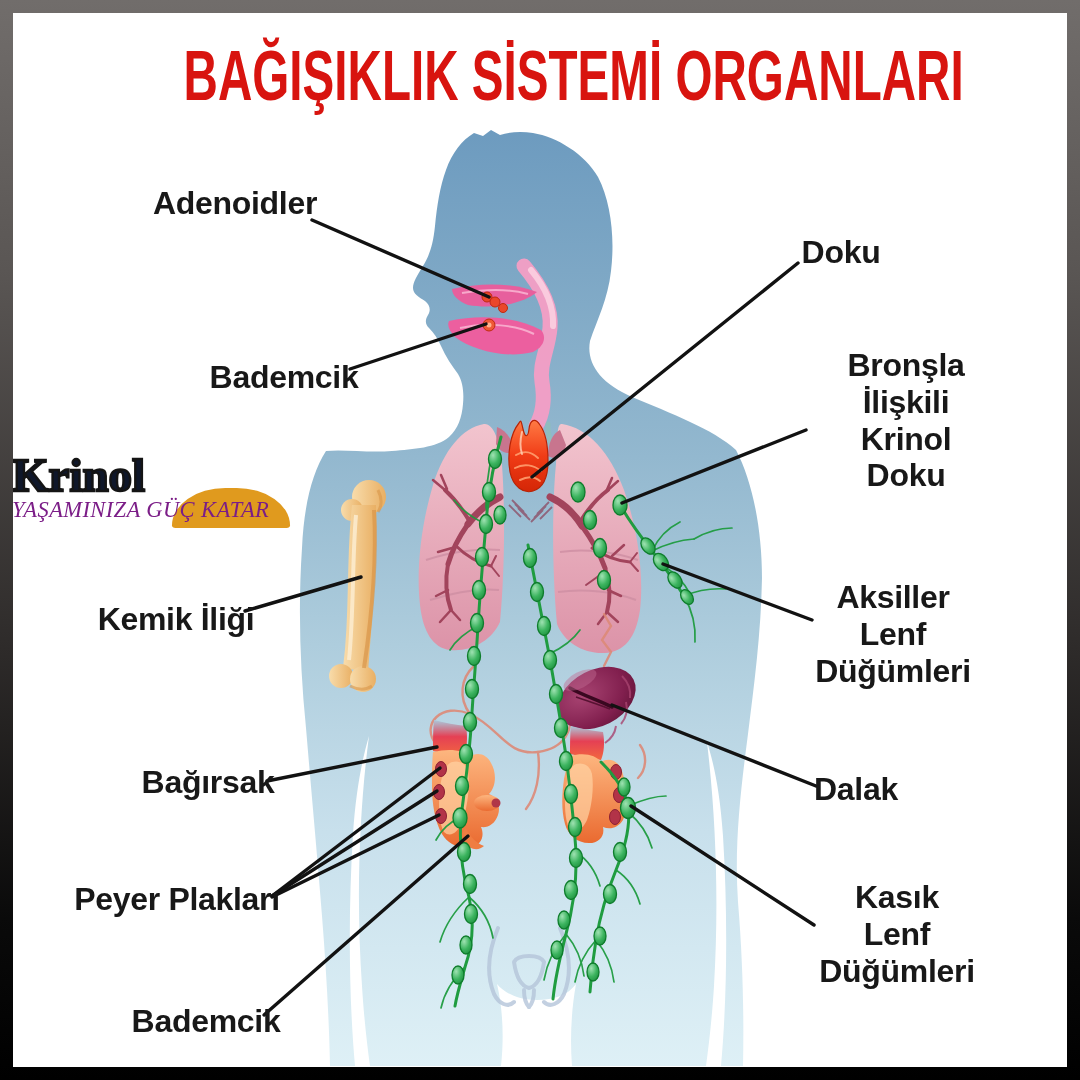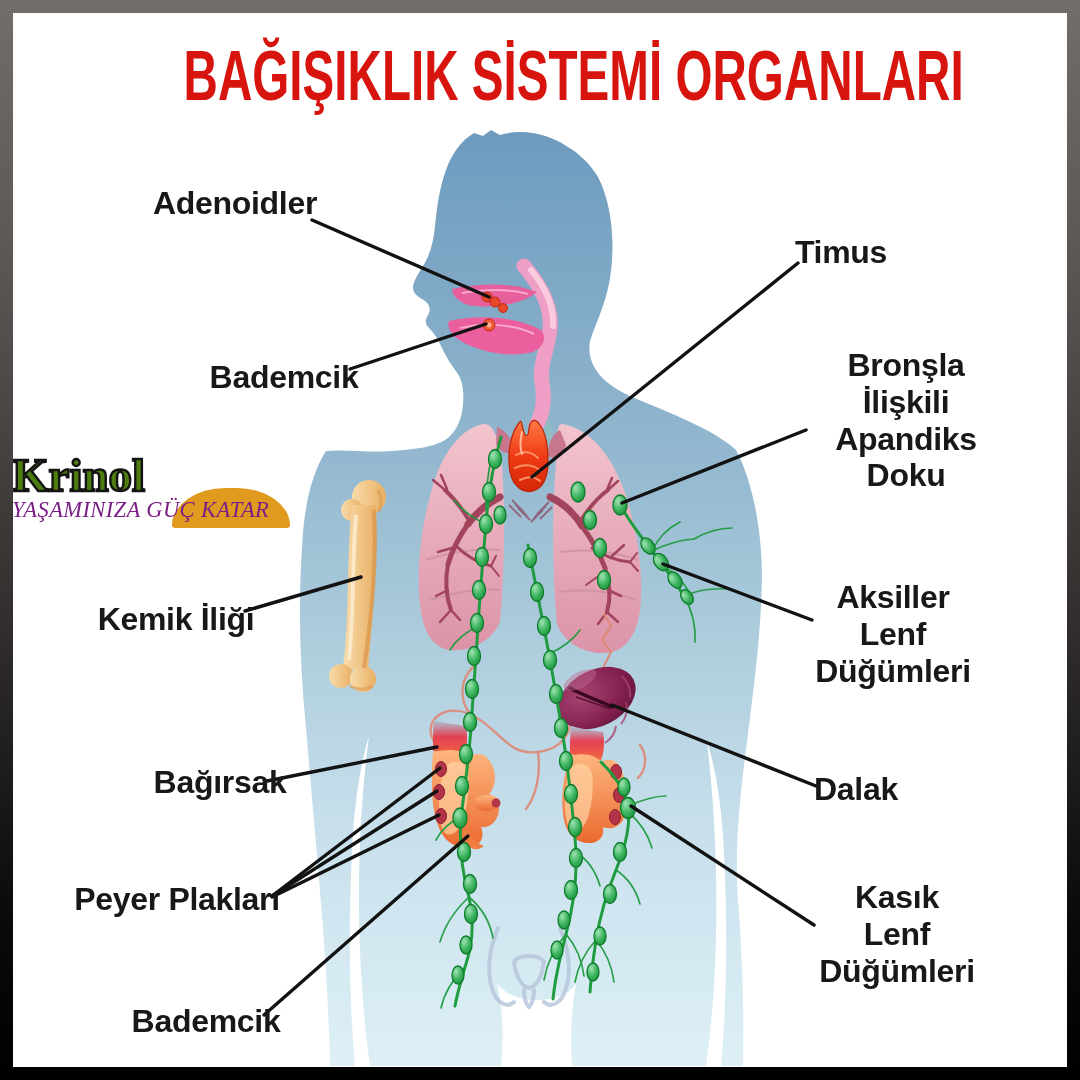--- a/index.html
+++ b/index.html
@@ -10,21 +10,21 @@
   #stage{position:absolute;left:-13px;top:-13px;width:1080px;height:1080px;}
   #title{position:absolute;left:0;top:36px;width:1080px;text-align:center;}
   #title span{display:inline-block;font-size:70px;font-weight:700;color:#d8140f;
     transform:scaleX(0.68);transform-origin:50% 50%;white-space:nowrap;letter-spacing:0px;}
   .label{position:absolute;transform:translate(-50%,-50%);color:#181818;font-size:32px;
     font-weight:700;text-align:center;white-space:pre-line;line-height:1.15;letter-spacing:-0.3px;}
   #logo{position:absolute;left:10px;top:450px;width:300px;height:90px;}
   #logo-dome{position:absolute;left:162px;top:38px;width:118px;height:40px;background:#e09a1e;
     border-radius:60px 60px 4px 4px / 42px 42px 3px 3px;}
   #logo-brand{position:absolute;left:2px;top:-2px;font-family:"Liberation Serif",serif;
-    font-weight:700;font-size:47px;color:#4d7c0f;-webkit-text-stroke:2.4px #141414;
+    font-weight:700;font-size:47px;color:#0f172a;-webkit-text-stroke:2.4px #141414;
     text-shadow:0 0 1px #141414;letter-spacing:0px;}
   #logo-tagline{position:absolute;left:2px;top:47px;font-family:"Liberation Serif",serif;
     font-style:italic;font-weight:400;font-size:22.5px;color:#7b1d87;letter-spacing:0.4px;white-space:nowrap;}
   svg{position:absolute;left:0;top:0;}
 </style>
 </head>
 <body>
 
 <div id="frame">
  <div id="inner">
@@ -303,28 +303,28 @@
       <line x1="272" y1="897" x2="439" y2="815"></line>
       <line x1="264" y1="1015" x2="468" y2="836"></line>
       <line x1="814" y1="925" x2="631" y2="806"></line>
     </g>
    </svg>
 
    <div id="title"><span>BAĞIŞIKLIK SİSTEMİ ORGANLARI</span></div>
 
    <div class="label" style="left:235px;top:203px">Adenoidler</div>
    <div class="label" style="left:284px;top:377px">Bademcik</div>
-   <div class="label" style="left:841px;top:252px">Timus</div>
+   <div class="label" style="left:841px;top:252px">Doku</div>
    <div class="label" style="left:906px;top:421px">Bronşla İlişkili
-Apandiks Doku</div>
+Krinol Doku</div>
    <div class="label" style="left:176px;top:619px">Kemik İliği</div>
    <div class="label" style="left:893px;top:634px">Aksiller
 Lenf Düğümleri</div>
    <div class="label" style="left:856px;top:789px">Dalak</div>
-   <div class="label" style="left:220px;top:782px">Bağırsak</div>
+   <div class="label" style="left:208px;top:782px">Bağırsak</div>
    <div class="label" style="left:177px;top:899px">Peyer Plakları</div>
    <div class="label" style="left:897px;top:934px">Kasık
 Lenf Düğümleri</div>
    <div class="label" style="left:206px;top:1021px">Bademcik</div>
 
    <div id="logo">
      <div id="logo-dome"></div>
      <div id="logo-brand">Krinol</div>
      <div id="logo-tagline">YAŞAMINIZA GÜÇ KATAR</div>
    </div>

